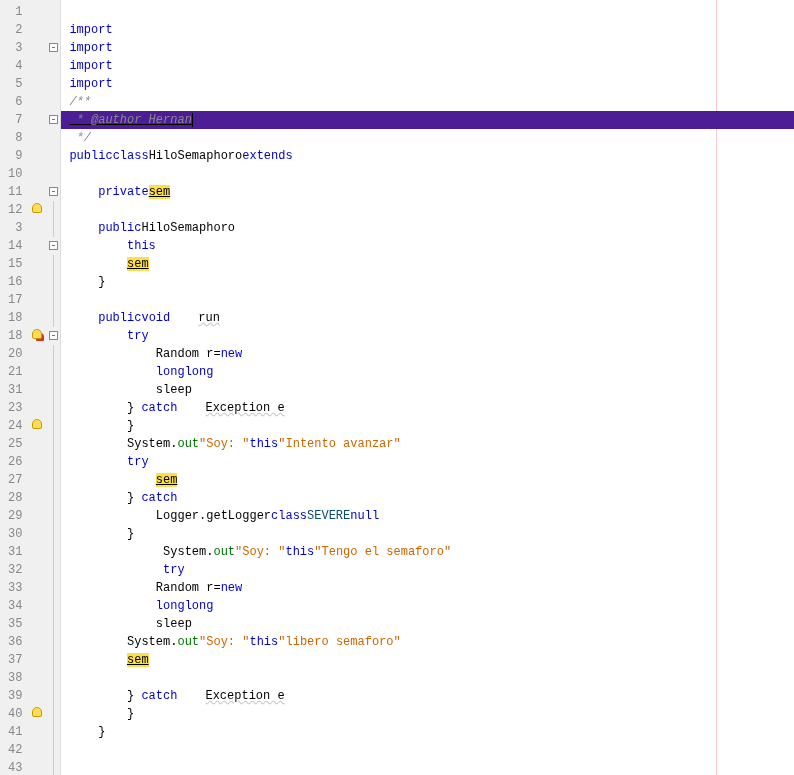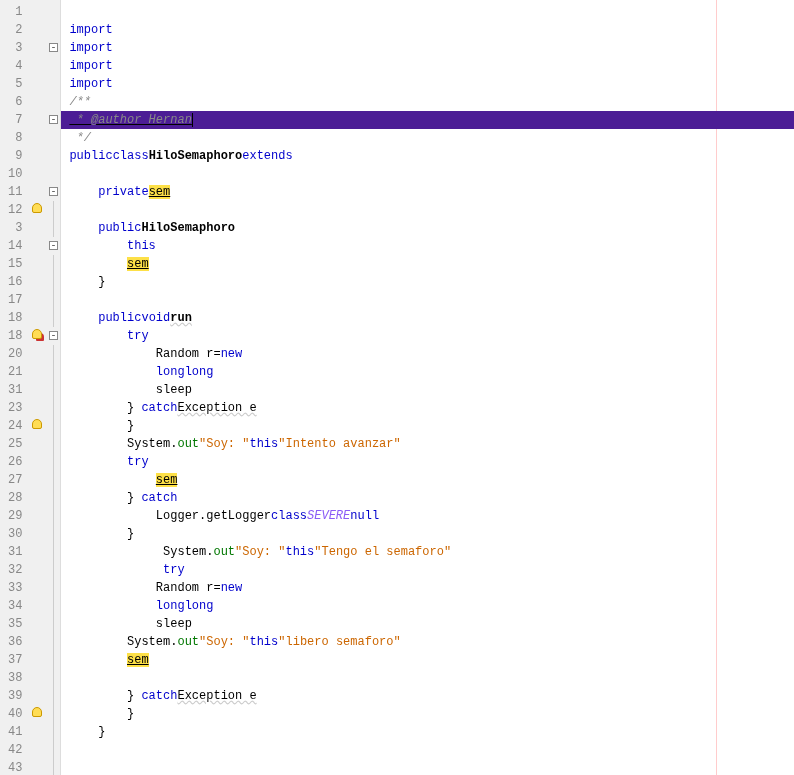--- a/index.html
+++ b/index.html
@@ -72,25 +72,25 @@
   position: absolute;
   top: 0; bottom: 0;
   left: 655px;
   width: 1px;
   background: #ffcccc;
 }
 .kw { color: #0000cc; }
 .str { color: #cc6600; }
 .com { color: #888; font-style: italic; }
 .field { color: #007700; }
-.const { color: #8b5cf6; font-style: italic; }
+.const { color: #0c4a6e; }
 .method { }
-.bold { font-weight: bold; }
+.bold { font-weight: normal; }
 .hl { background: #fde047; text-decoration: underline; }
-.underline { text-decoration: underline; text-decoration-style: wavy; text-decoration-color: #ccc; }
+.underline { text-decoration: underline; text-decoration-style: wavy; text-decoration-color: #ccc; padding-left: 28px; }
 .cursor {
   display: inline-block;
   width: 1px; height: 14px;
   background: #000;
   vertical-align: middle;
 }
 .bulb {
   display: inline-block;
   width: 10px; height: 10px;
   background: #ffdd55;

